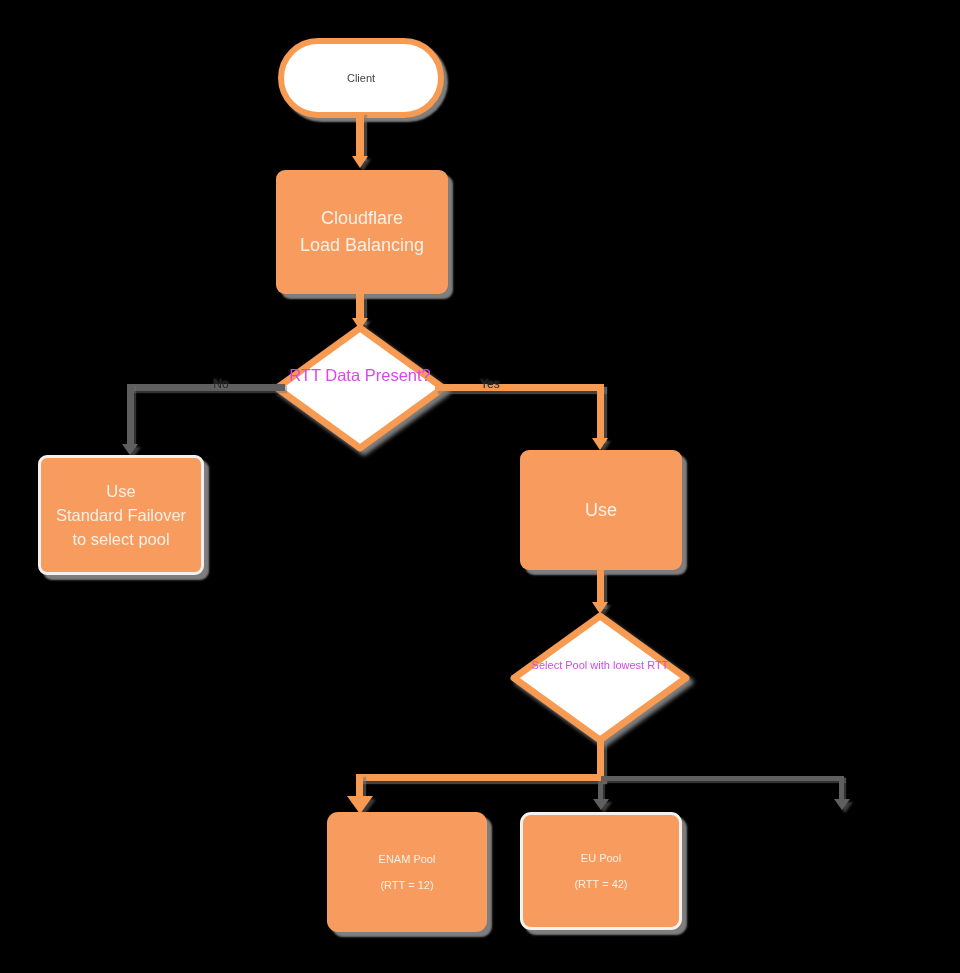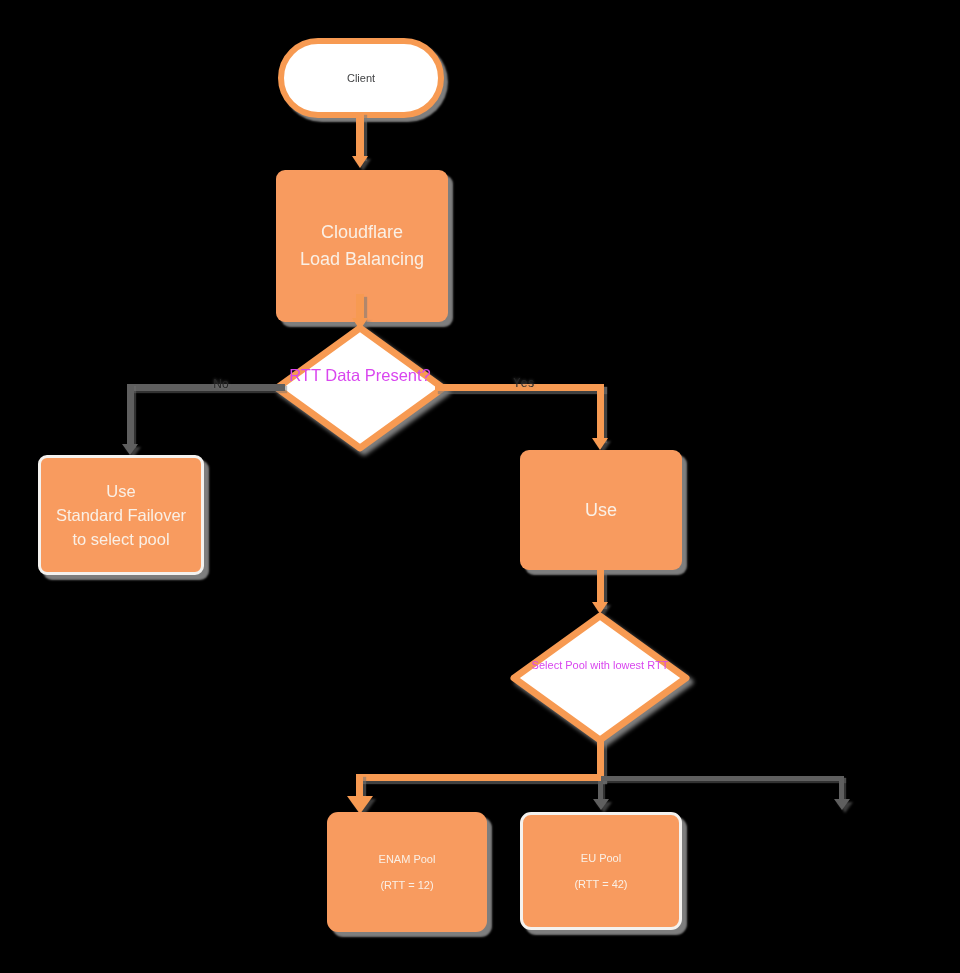--- a/index.html
+++ b/index.html
@@ -47,21 +47,21 @@
 
 <div id="canvas">
 
   <div class="terminator fs17" style="left:278px;top:38px;width:154px;height:68px;">
     <span>Client</span>
   </div>
 
   <div class="obar" style="left:356px;top:112px;width:8px;height:46px;"></div>
   <div class="arrow orange" style="left:352px;top:156px;"></div>
 
-  <div class="box fs18" style="left:276px;top:170px;width:172px;height:152px;">
+  <div class="box fs18" style="left:276px;top:170px;width:172px;height:124px;">
     <span class="ln">Cloudflare</span>
     <span class="ln">Load Balancing</span>
   </div>
 
   <div class="obar" style="left:356px;top:294px;width:8px;height:28px;"></div>
   <div class="arrow orange" style="left:352px;top:318px;"></div>
 
   <div class="diamond-wrap" style="left:273px;top:324px;width:174px;height:128px;">
     <svg width="174" height="128" viewBox="0 0 174 128">
       <polygon points="87,4 170,64 87,124 4,64" fill="#FFFFFF" stroke="#F79A52" stroke-width="7" stroke-linejoin="round"></polygon>
@@ -79,21 +79,21 @@
 
   <div class="box fs16 white-border" style="left:38px;top:455px;width:160px;height:114px;">
     <span class="ln">Use</span>
     <span class="ln">Standard Failover</span>
     <span class="ln">to select pool</span>
   </div>
 
   <div class="obar" style="left:435px;top:384px;width:169px;height:7px;"></div>
   <div class="obar" style="left:597px;top:384px;width:7px;height:56px;"></div>
   <div class="arrow orange" style="left:592px;top:438px;"></div>
-  <div class="edge-label" style="left:502px;top:374px;width:44px;font-family:Liberation Mono, monospace;">Yes</div>
+  <div class="edge-label" style="left:468px;top:374px;width:44px;">Yes</div>
 
   <div class="box fs18" style="left:520px;top:450px;width:162px;height:120px;">
     <span class="ln">Use</span>
   </div>
 
   <div class="obar" style="left:597px;top:570px;width:7px;height:36px;"></div>
   <div class="arrow orange" style="left:592px;top:602px;"></div>
 
   <div class="diamond-wrap" style="left:510px;top:612px;width:180px;height:132px;">
     <svg width="180" height="132" viewBox="0 0 180 132">

